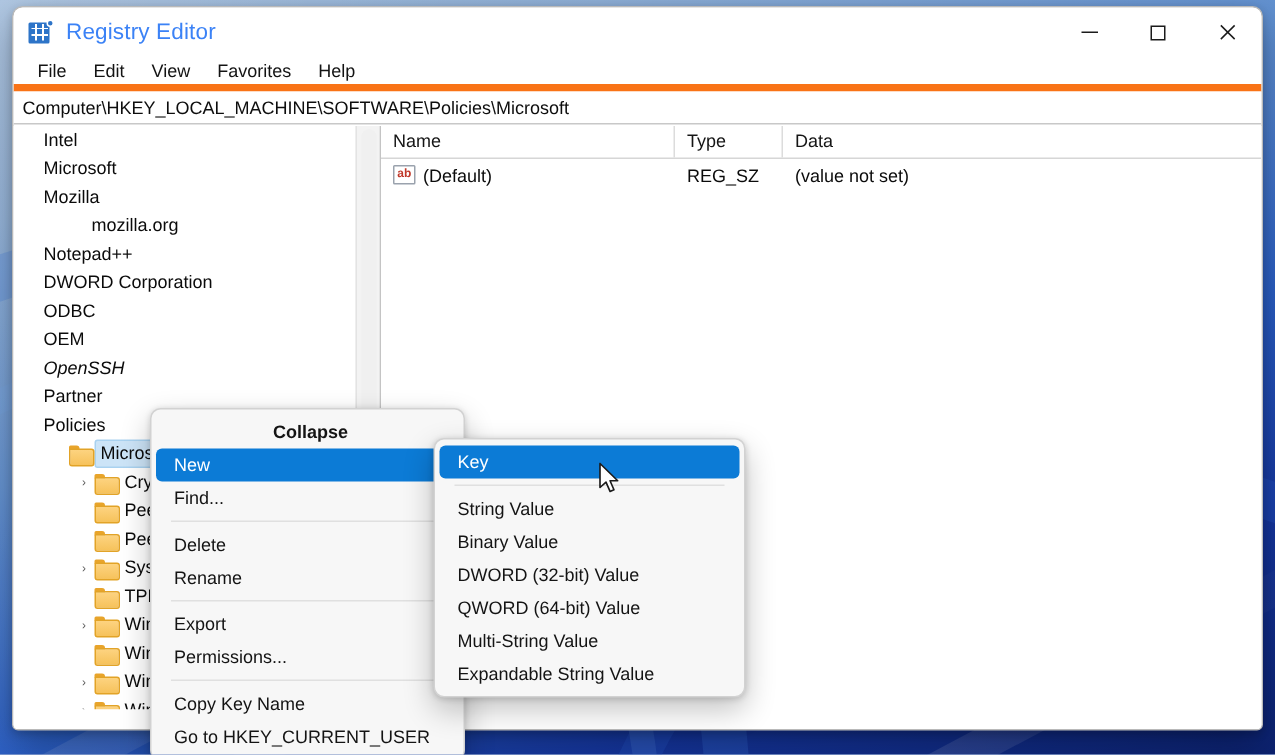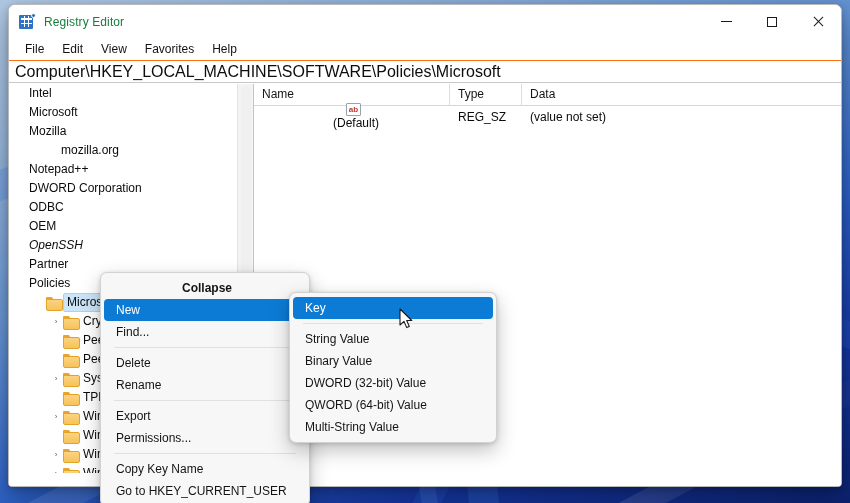--- a/index.html
+++ b/index.html
@@ -79,22 +79,22 @@
       linear-gradient(to bottom, transparent 2.5px, #ffffff 2.5px, #ffffff 3.6px, transparent 3.6px),
       linear-gradient(to bottom, transparent 7px, #ffffff 7px, #ffffff 8.1px, transparent 8.1px);
   }
   #app-icon .spark {
     position: absolute; right: -1px; top: -1px;
     width: 5px; height: 5px; border-radius: 50%;
     background: #2d74c8;
     border: 1px solid #ffffff;
   }
   #window-title {
-    font-size: 12px;
-    color: #15803d;
+    font-size: 15px;
+    color: #3b82f6;
     letter-spacing: 0.1px;
   }
   #winbtns {
     position: absolute; right: 0; top: 0;
     height: 33px; display: flex;
   }
   .winbtn {
     width: 46px; height: 33px;
     display: flex; align-items: center; justify-content: center;
     color: #1b1b1b;
@@ -110,36 +110,36 @@
   }
   .gl-close::before { transform: rotate(45deg); }
   .gl-close::after { transform: rotate(-45deg); }
 
   
   #menubar {
     height: 23px;
     display: flex; align-items: center;
     padding-left: 7px;
     background: #ffffff;
-    border-bottom: 1px solid #f97316;
+    border-bottom: 5px solid #f97316;
   }
   .menuitem {
     font-size: 12px; color: #131313;
     padding: 2px 9px;
     border-radius: 3px;
   }
 
   
   #addressbar {
     height: 22px;
     display: flex; align-items: center;
     padding-left: 6px;
     background: #ffffff;
     border-bottom: 1px solid #c8c8c8;
-    font-size: 16px;
+    font-size: 12px;
     color: #0d0d0d;
     white-space: nowrap;
     overflow: hidden;
   }
 
   
   #content {
     position: absolute;
     left: 0; top: 79px; right: 0; bottom: 0;
     display: flex;
@@ -250,21 +250,21 @@
   .lhcell.c-name { width: 196px; }
   .lhcell.c-type { width: 72px; }
   .lhcell.c-data { flex: 1; border-right: none; }
   #listrows { position: absolute; left: 0; right: 0; top: 22px; bottom: 0; }
   .lrow {
     height: 21px;
     display: flex; align-items: center;
     font-size: 12px; color: #0b0b0b;
   }
   .lcell { flex: none; white-space: nowrap; overflow: hidden; }
-  .lcell.c-name { width: 196px; display: flex; align-items: center; padding-left: 8px; flex-direction: column; }
+  .lcell.c-name { width: 196px; display: flex; padding-left: 8px; }
   .lcell.c-type { width: 72px; padding-left: 8px; }
   .lcell.c-data { flex: 1; padding-left: 8px; }
   .ab-icon {
     width: 15px; height: 13px; flex: none;
     margin-right: 5px;
     position: relative;
     background: #ffffff;
     border: 1px solid #9aa2ad;
     border-radius: 1px;
     font-size: 8px; font-weight: bold;
@@ -549,19 +549,22 @@
     </div>
     <div class="mi">
       <span>DWORD (32-bit) Value</span>
     </div>
     <div class="mi">
       <span>QWORD (64-bit) Value</span>
     </div>
     <div class="mi">
       <span>Multi-String Value</span>
     </div>
+    <div class="mi">
+      <span>Expandable String Value</span>
+    </div>
   </div>
 
 <div id="cursor">
   <svg width="15" height="22" viewBox="0 0 15 22">
     <path d="M1,1 L1,17 L5,13.4 L7.7,19.6 L10.3,18.5 L7.7,12.5 L12.8,12.5 Z" fill="#ffffff" stroke="#1a1a1a" stroke-width="1.1" stroke-linejoin="round"></path>
   </svg>
 </div>
 
 </body></html>

